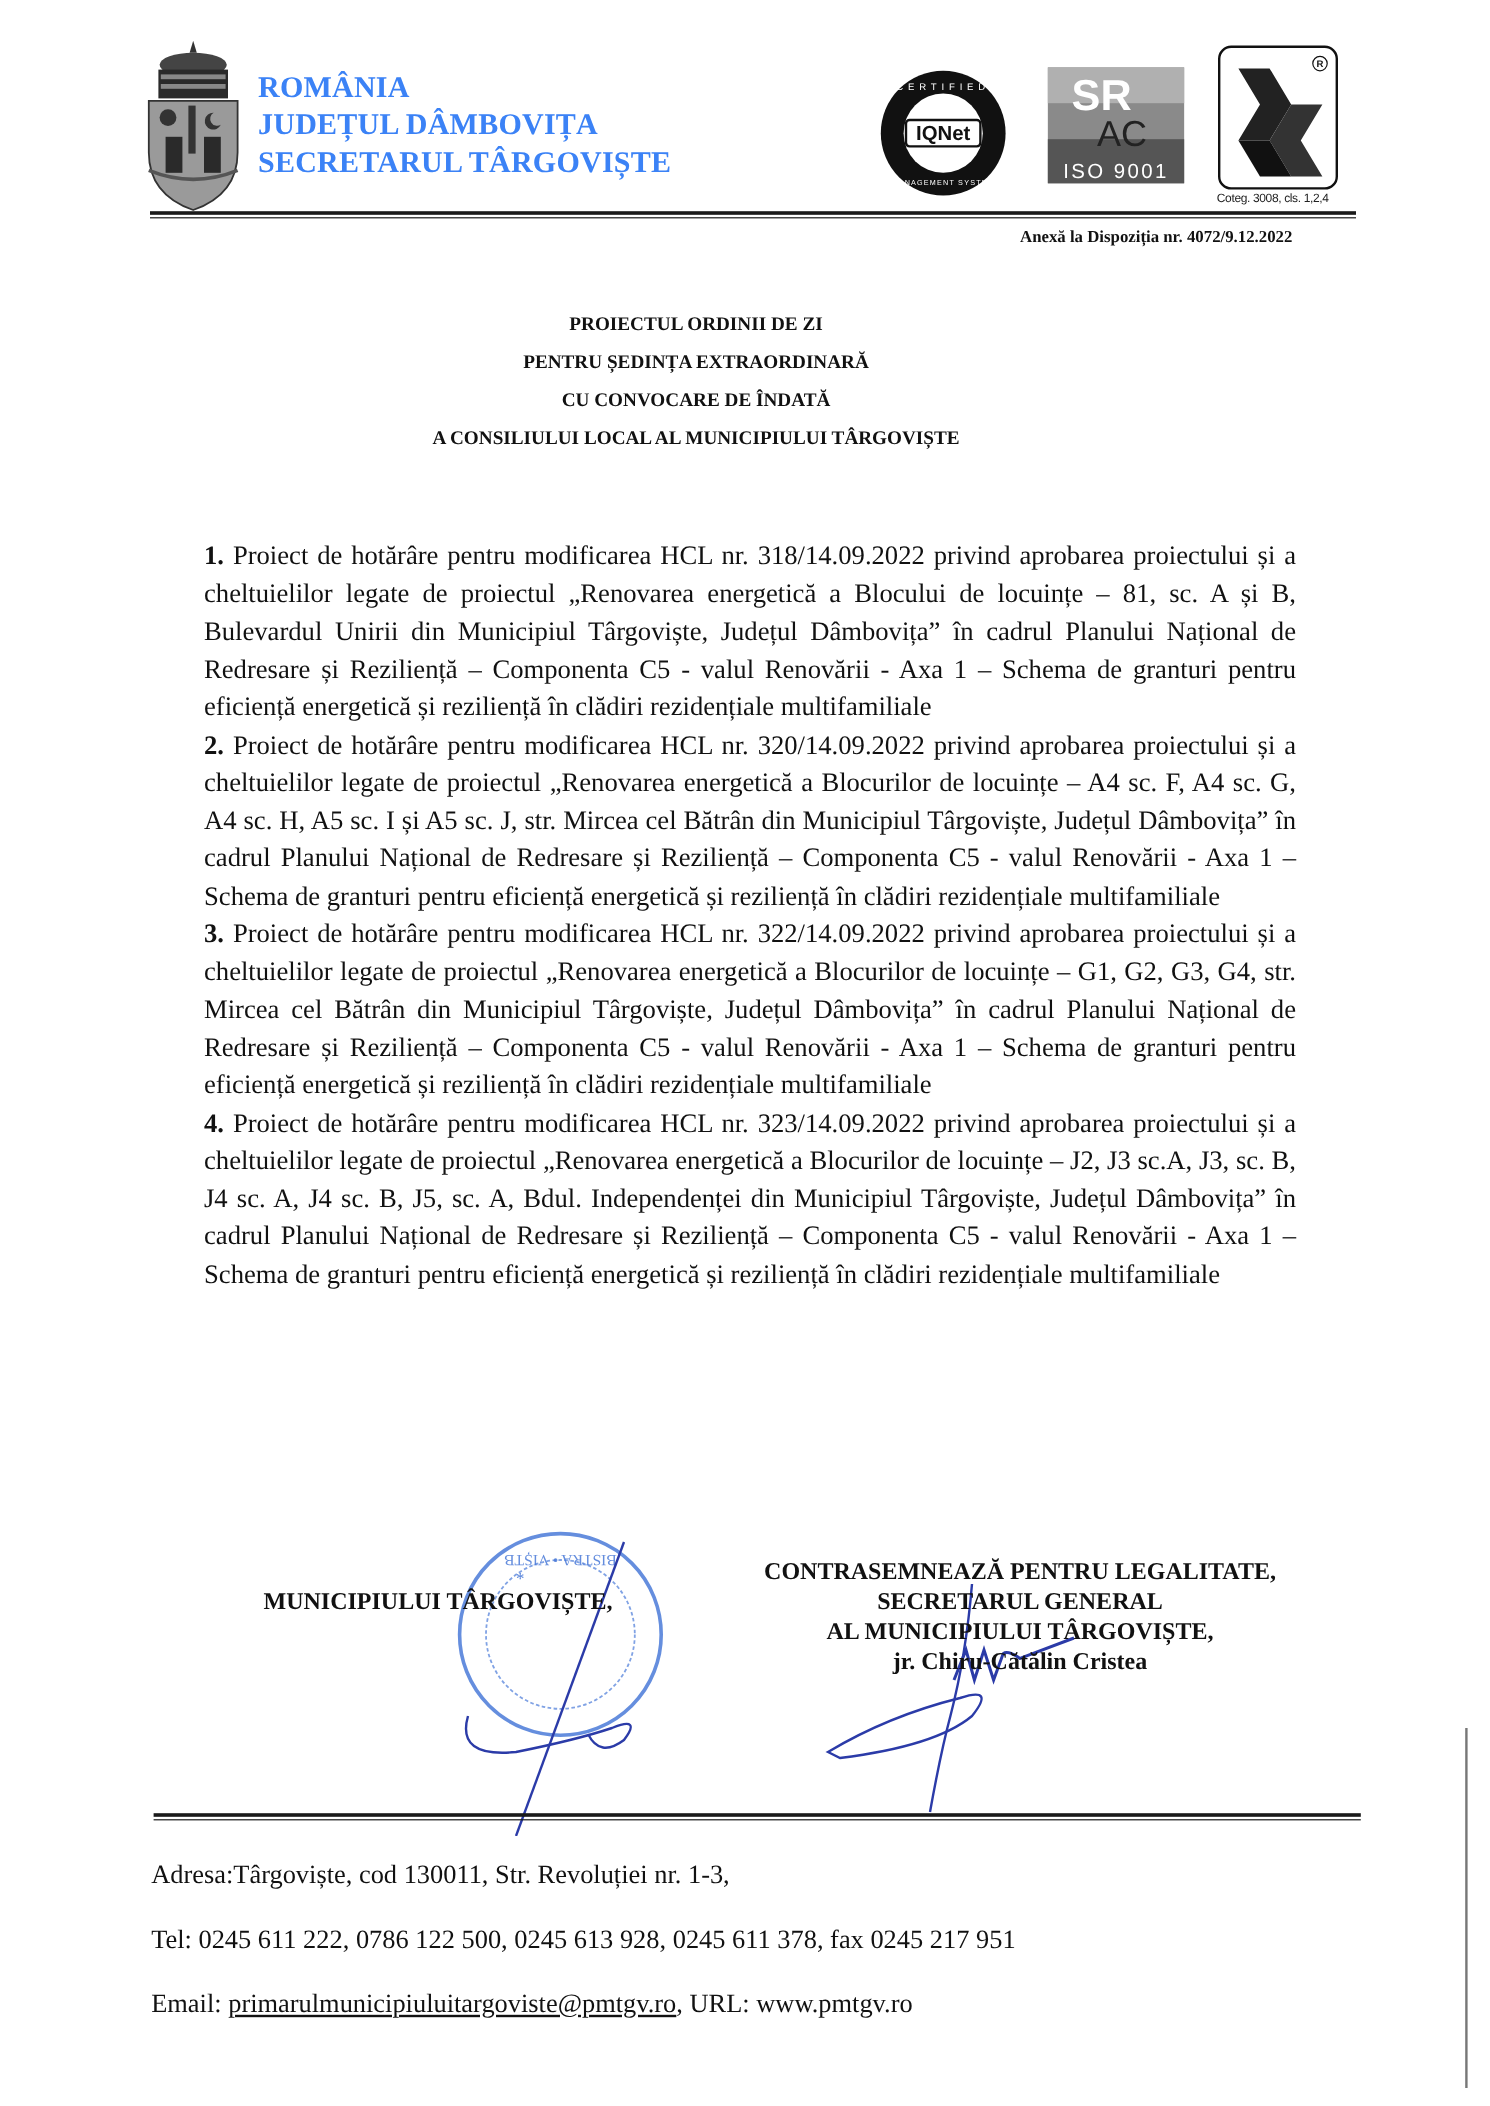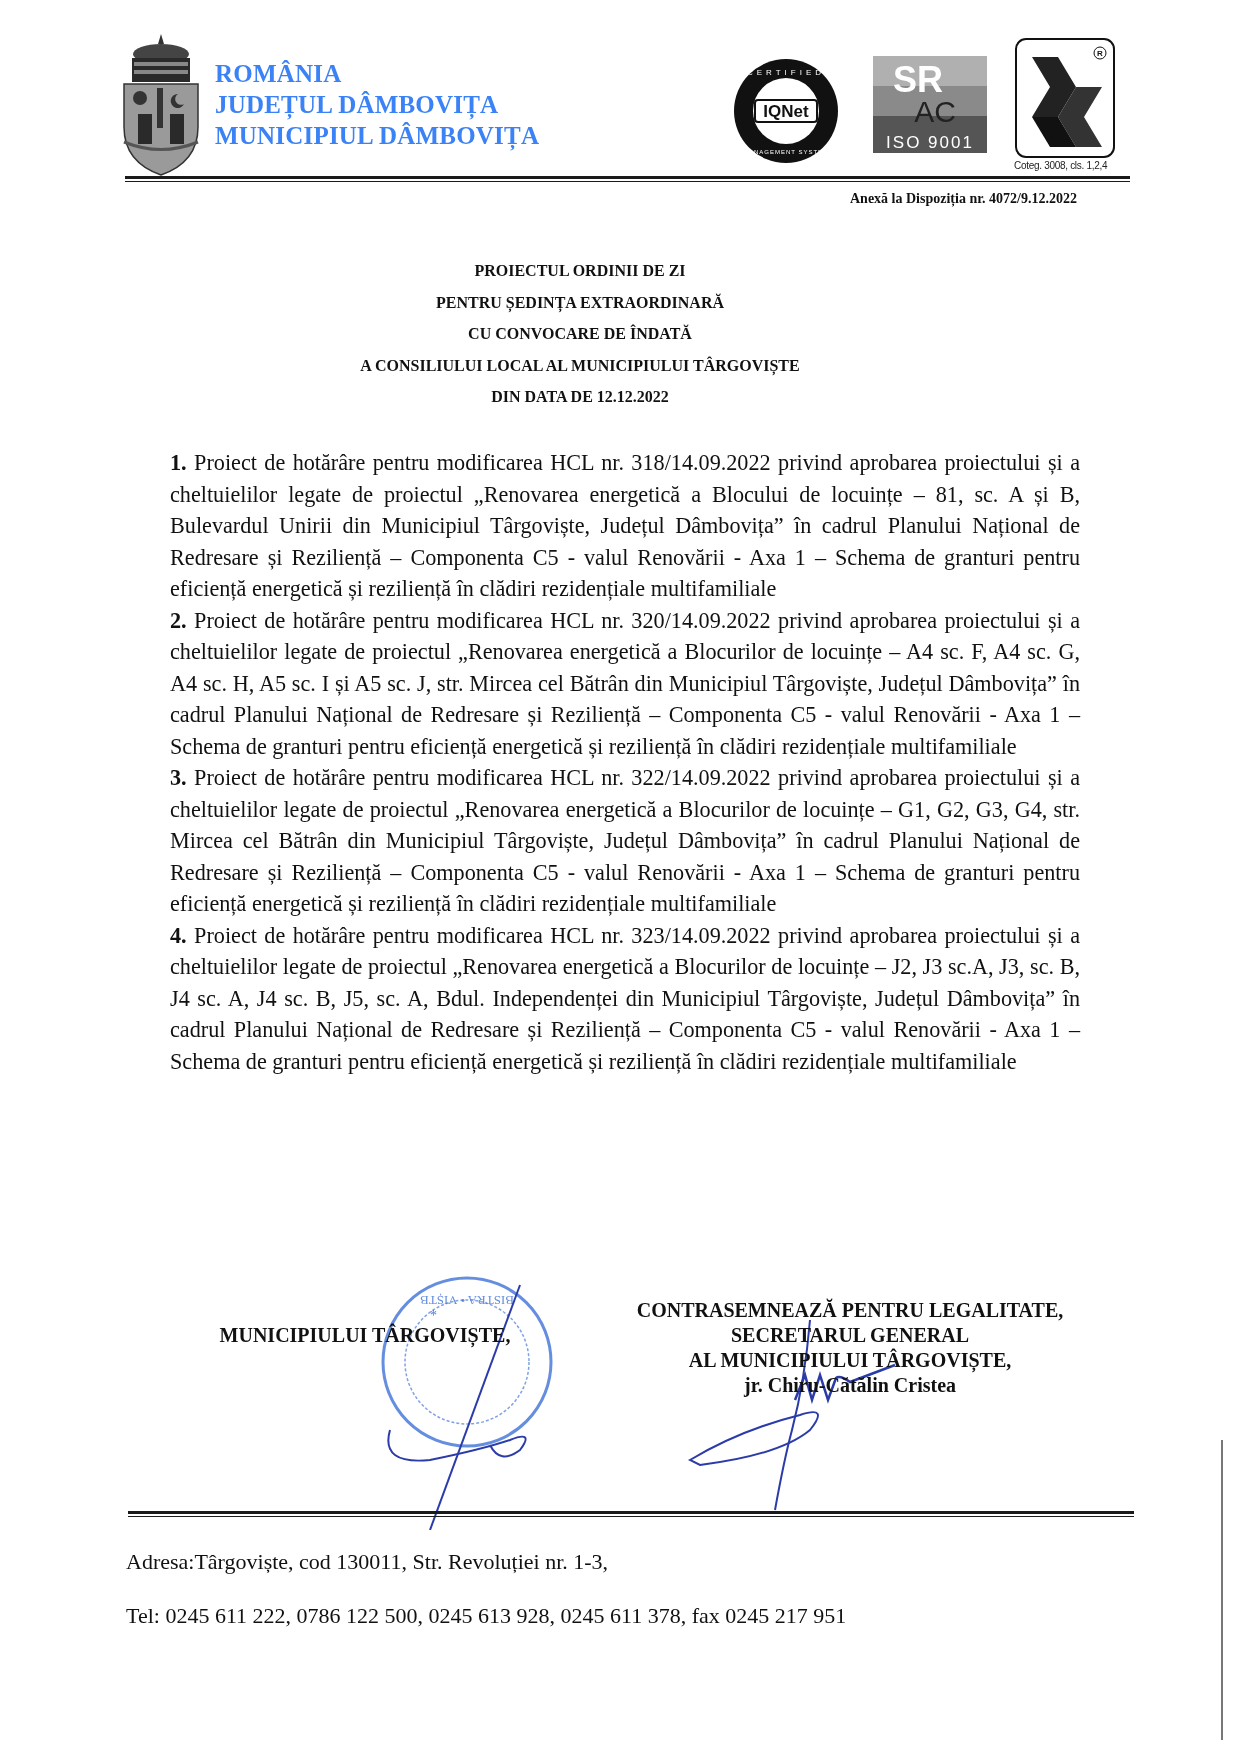--- a/index.html
+++ b/index.html
@@ -57,21 +57,21 @@
     <rect x="37" y="56" width="6" height="40" fill="#333"></rect>
     <rect x="18" y="82" width="14" height="30" fill="#2a2a2a"></rect>
     <rect x="50" y="82" width="14" height="30" fill="#2a2a2a"></rect>
     <path d="M4 110 Q41 125 78 110" stroke="#555" stroke-width="3" fill="none"></path>
   </svg>
 </div>
 
 <div class="abs hdr-text">
   <div>ROMÂNIA</div>
   <div>JUDEȚUL DÂMBOVIȚA</div>
-  <div>MUNICIPIUL DÂMBOVIȚA</div>
+  <div>SECRETARUL TÂRGOVIȘTE</div>
 </div>
 
 <div class="abs" id="iqnet">
   <svg width="106" height="106" viewBox="0 0 106 106">
     <circle cx="53" cy="53" r="52" fill="#111"></circle>
     <circle cx="53" cy="53" r="33" fill="#fff"></circle>
     <rect x="22" y="42" width="62" height="22" rx="3" fill="#fff" stroke="#111" stroke-width="2"></rect>
     <text x="53" y="59" text-anchor="middle" font-family="Liberation Sans, sans-serif" font-weight="bold" font-size="17" fill="#111">IQNet</text>
     <text x="53" y="17" text-anchor="middle" font-family="Liberation Sans, sans-serif" font-size="8" fill="#fff" letter-spacing="4">CERTIFIED</text>
     <text x="53" y="96" text-anchor="middle" font-family="Liberation Sans, sans-serif" font-size="6" fill="#fff" letter-spacing="1">MANAGEMENT SYSTEM</text>
@@ -104,21 +104,20 @@
 <div class="abs hline" style="top:176px;height:3px;"></div>
 <div class="abs hline" style="top:181px;height:1px;"></div>
 
 <div class="abs annex">Anexă la Dispoziția nr. 4072/9.12.2022</div>
 
 <div class="abs title">
   <div>PROIECTUL ORDINII DE ZI</div>
   <div>PENTRU ȘEDINȚA EXTRAORDINARĂ</div>
   <div>CU CONVOCARE DE ÎNDATĂ</div>
   <div>A CONSILIULUI LOCAL AL MUNICIPIULUI TÂRGOVIȘTE</div>
-  <div>DIN DATA DE 12.12.2022</div>
 </div>
 
 <div class="abs body">
   <p class="item">
     <span class="num">1.</span>
     <span>Proiect de hotărâre pentru modificarea HCL nr. 318/14.09.2022 privind aprobarea proiectului și a cheltuielilor legate de proiectul „Renovarea energetică a Blocului de locuințe – 81, sc. A și B, Bulevardul Unirii din Municipiul Târgoviște, Județul Dâmbovița” în cadrul Planului Național de Redresare și Reziliență – Componenta C5 - valul Renovării - Axa 1 – Schema de granturi pentru eficiență energetică și reziliență în clădiri rezidențiale multifamiliale</span>
   </p>
   <p class="item">
     <span class="num">2.</span>
     <span>Proiect de hotărâre pentru modificarea HCL nr. 320/14.09.2022 privind aprobarea proiectului și a cheltuielilor legate de proiectul „Renovarea energetică a Blocurilor de locuințe – A4 sc. F, A4 sc. G, A4 sc. H, A5 sc. I și A5 sc. J, str. Mircea cel Bătrân din Municipiul Târgoviște, Județul Dâmbovița” în cadrul Planului Național de Redresare și Reziliență – Componenta C5 - valul Renovării - Axa 1 – Schema de granturi pentru eficiență energetică și reziliență în clădiri rezidențiale multifamiliale</span>
@@ -166,15 +165,16 @@
   <div>AL MUNICIPIULUI TÂRGOVIȘTE,</div>
   <div>jr. Chiru-Cătălin Cristea</div>
 </div>
 
 <div class="abs hline" style="top:1511px;height:3px;left:128px;width:1006px;"></div>
 <div class="abs hline" style="top:1516px;height:1px;left:128px;width:1006px;"></div>
 
 <div class="abs footer">
   <div>Adresa:Târgoviște, cod 130011, Str. Revoluției nr. 1-3,</div>
   <div>Tel: 0245 611 222, 0786 122 500, 0245 613 928, 0245 611 378, fax 0245 217 951</div>
+  <div><span>Email: </span><span class="email">primarulmunicipiuluitargoviste@pmtgv.ro</span><span>, URL: </span><span>www.pmtgv.ro</span></div>
 </div>
 
 <div class="abs" id="right-edge-line"></div>
 
 </body></html>

